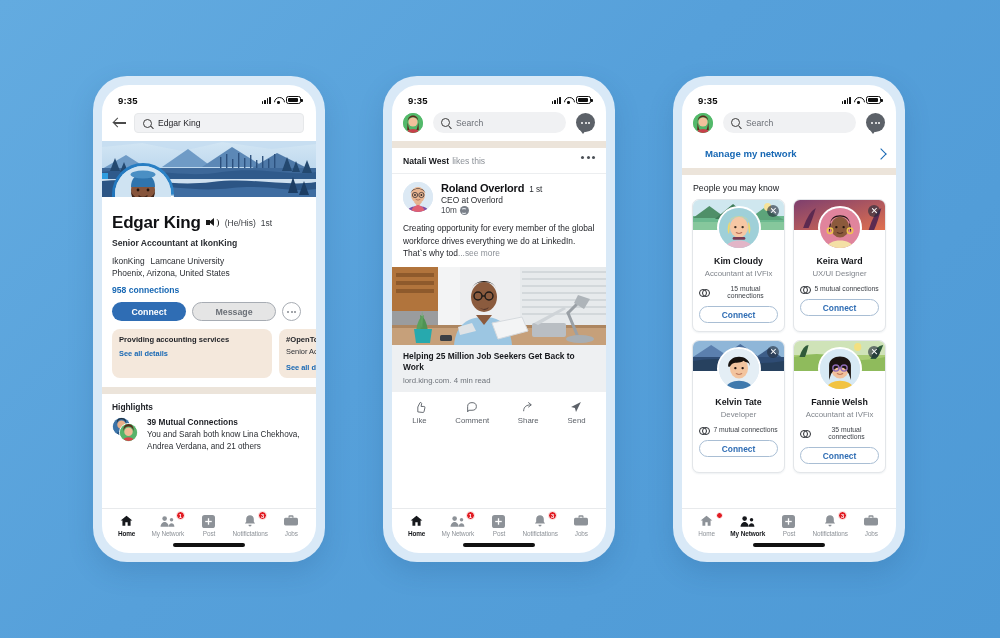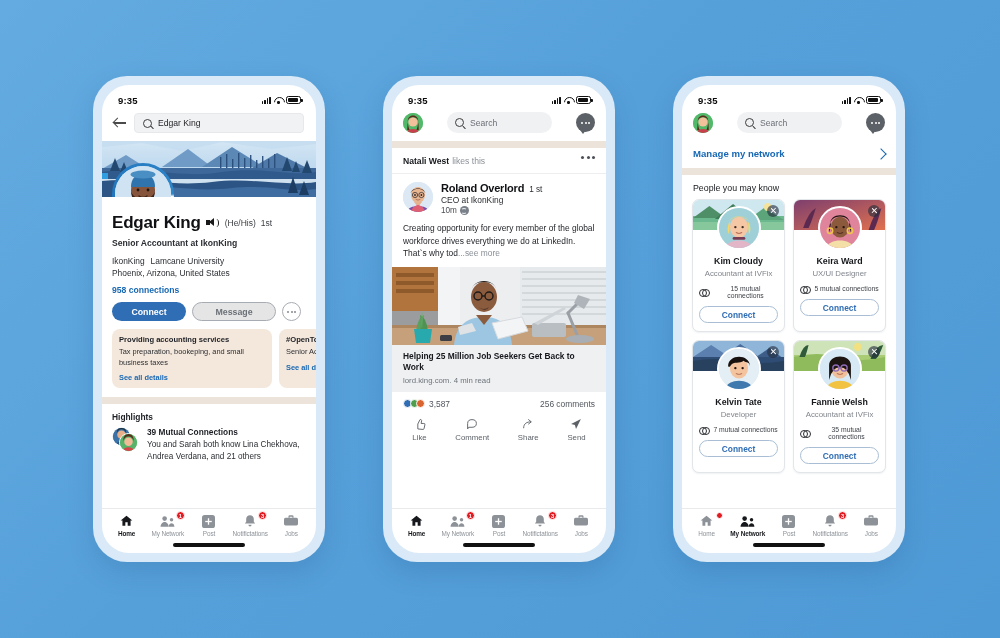--- a/index.html
+++ b/index.html
@@ -161,21 +161,21 @@
     display:flex;align-items:center;justify-content:center; border:1px solid #fff; z-index:3;
   }
   .badge.dot{ min-width:7px; height:7px; padding:0; right:4px; top:-2px;}
   .homeind{ height:16px; flex:none; display:flex; align-items:center; justify-content:center;}
   .homeind i{ display:block; width:72px; height:3.4px; background:#111; border-radius:2px;}
 
   
   .ic svg{ display:block; }
 
   
-  .p2-top{ display:flex; align-items:center; gap:24px; padding: 1px 11px 8px; }
+  .p2-top{ display:flex; align-items:center; gap:10px; padding: 1px 11px 8px; }
   .av-sm{ width:20px;height:20px;border-radius:50%; overflow:hidden; flex:none; background:#53b96a;}
   .msg-ic{ width:19px;height:19px;border-radius:50%; background:#5c6168; flex:none; position:relative;
     display:flex;align-items:center;justify-content:center; gap:1.6px;}
   .msg-ic i{ width:2px;height:2px;background:#fff;border-radius:50%; display:block;}
   .msg-ic::after{ content:""; position:absolute; left:4px; bottom:-2px; border:3px solid transparent;
      border-top:4px solid #5c6168; border-bottom:0;}
 
   .likes-row{ display:flex; padding: 8px 11px 7px; }
   .likes-row .nm{ font-size:8.6px; font-weight:bold; color:#16181c;}
   .likes-row .lt{ font-size:8.6px; color:#8b9097; margin-left:3px;}
@@ -206,21 +206,21 @@
   .rx:first-child{ margin-left:0;}
   .rx.blue{ background:#2f6db4;} .rx.green{ background:#4e9e4e;} .rx.orange{ background:#d9642f;}
   .rx-count{ font-size:8.4px; color:#52575e; margin-left:4px;}
   .rx-comments{ margin-left:auto; font-size:8.4px; color:#52575e;}
   .actions{ display:flex; justify-content:space-around; padding: 9px 6px 2px;}
   .act{ display:flex; flex-direction:column; align-items:center; gap:3px; }
   .act span{ font-size:7.8px; color:#5c6168;}
 
   
   .manage{ display:flex; align-items:center; padding: 7px 11px 9px;}
-  .manage b{ font-size:9.6px; color:#1868b4; font-weight:bold;}
+  .manage b{ font-size:9.6px; color:#1868b4; font-weight:bold;margin-left:12px;}
   .manage .chev{ margin-left:auto; width:8px;height:8px; border-right:1.6px solid #1868b4;
      border-top:1.6px solid #1868b4; transform: rotate(45deg);}
   .pymk-title{ font-size:8.8px; color:#16181c; padding: 8px 11px 6px;}
   .pgrid{ display:grid; grid-template-columns: 1fr 1fr; gap:8px; padding: 0 10px;}
   .pcard2{ background:#fff; border:1px solid #e3e6e9; border-radius:7px; overflow:hidden;
     box-shadow: 0 1px 2px rgba(20,50,90,.07); position:relative; }
   .pc-cover{ height:30px; position:relative; overflow:hidden;}
   .pc-cover svg{ position:absolute; inset:0; width:100%;height:100%;}
   .pc-x{ position:absolute; right:5px; top:5px; width:12px;height:12px;border-radius:50%;
     background:rgba(35,45,60,.62); display:flex;align-items:center;justify-content:center; z-index:4;}
@@ -361,21 +361,20 @@
           <div class="btn-dots">
               <i></i>
               <i></i>
               <i></i>
             </div>
         </div>
 
         <div class="cards-row">
           <div class="pcard a">
             <h4>Providing accounting services</h4>
-            <p>Tax preparation, bookeping, and small business taxes</p>
             <a>See all details</a>
           </div>
           <div class="pcard b">
             <h4>#OpenToW</h4>
             <p>Senior Ac
 Manager</p>
             <a>See all de</a>
           </div>
         </div>
 
@@ -535,21 +534,21 @@
               <circle cx="18.4" cy="13" r=".9" fill="#2a2425"></circle>
               <path d="M13 17.5 q2 1.5 4 0" stroke="#a9715a" stroke-width=".9" fill="none" stroke-linecap="round"></path>
               <path d="M8 30 C9 25,13 23,15 23 C17 23,21 25,22 30 Z" fill="#e06073"></path>
             </svg>
         </div>
         <div>
           <div class="ph-name">
             <b>Roland Overlord</b>
             <em>1 st</em>
           </div>
-          <div class="ph-sub">CEO at IkonKing</div>
+          <div class="ph-sub">CEO at Overlord</div>
           <div class="ph-time">
             <span>10m</span>
             <span class="globe"></span>
           </div>
         </div>
       </div>
 
       <div class="post-text">
         <span>Creating opportunity for every member of the global workforce drives everything we do at LinkedIn. That`s why tod</span><span class="more">...see more</span>
       </div>
@@ -601,29 +600,20 @@
           <path d="M22 62 h18 l-2 14 h-14 z" fill="#27a9ae"></path>
           <rect x="48" y="68" width="12" height="6" rx="1.5" fill="#3b3f45"></rect>
         </svg>
       </div>
 
       <div class="link-box">
         <h5>Helping 25 Million Job Seekers Get Back to Work</h5>
         <p>lord.king.com. 4 min read</p>
       </div>
 
-      <div class="react-row">
-        <div class="react-ics">
-          <div class="rx blue"></div>
-          <div class="rx green"></div>
-          <div class="rx orange"></div>
-        </div>
-        <div class="rx-count">3,587</div>
-        <div class="rx-comments">256 comments</div>
-      </div>
 
       <div class="actions">
         <div class="act">
           <svg width="12" height="12" viewBox="0 0 22 22" fill="none" stroke="#5c6168" stroke-width="1.7">
               <path d="M7 20 v-9 l4 -8 a2 2 0 0 1 3 2 l-1 5 h5 a2 2 0 0 1 2 2.4 l-1.6 7 a2 2 0 0 1 -2 1.6 z"></path>
             </svg>
           <span>Like</span>
         </div>
         <div class="act">
           <svg width="12" height="12" viewBox="0 0 22 22" fill="none" stroke="#5c6168" stroke-width="1.7">

